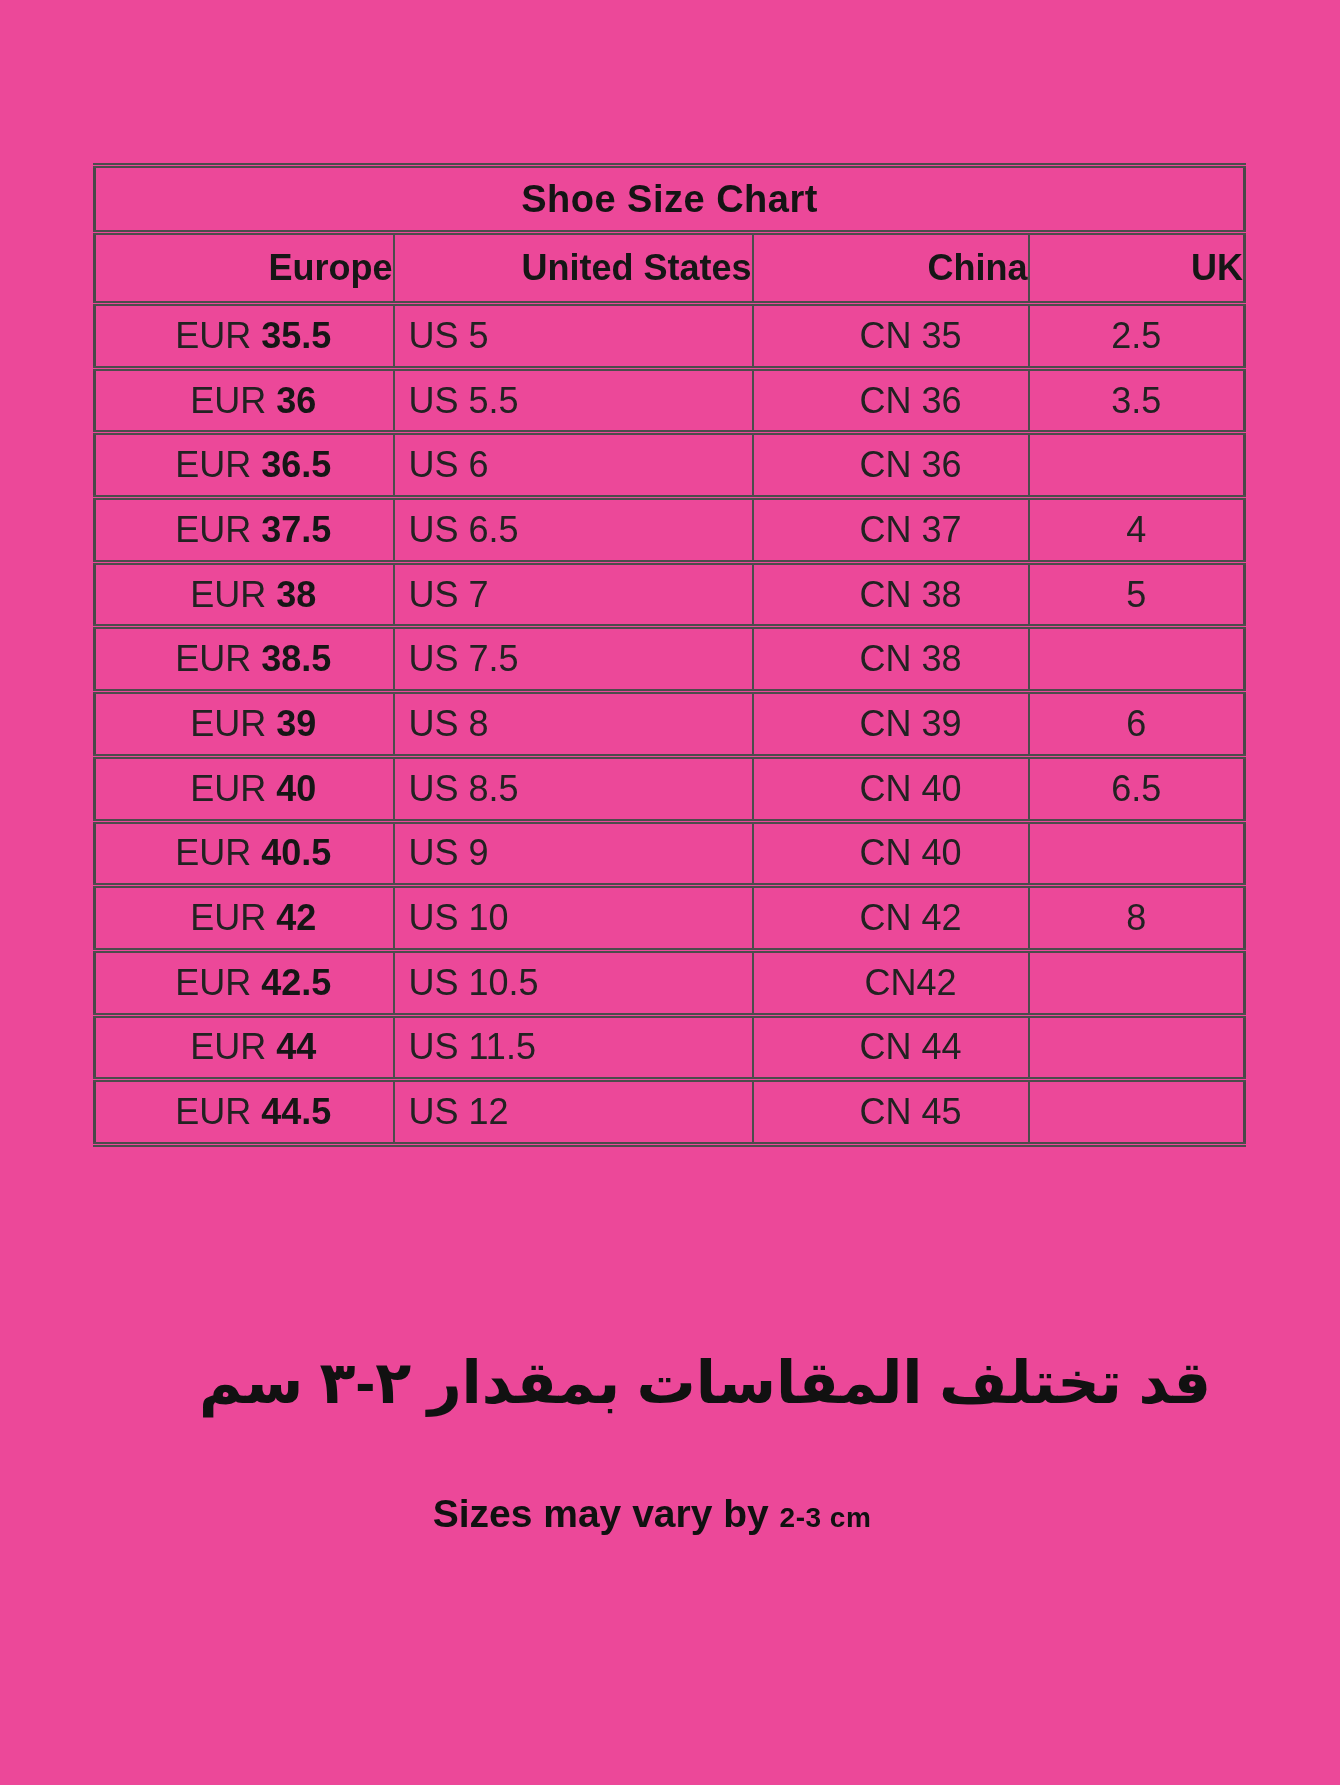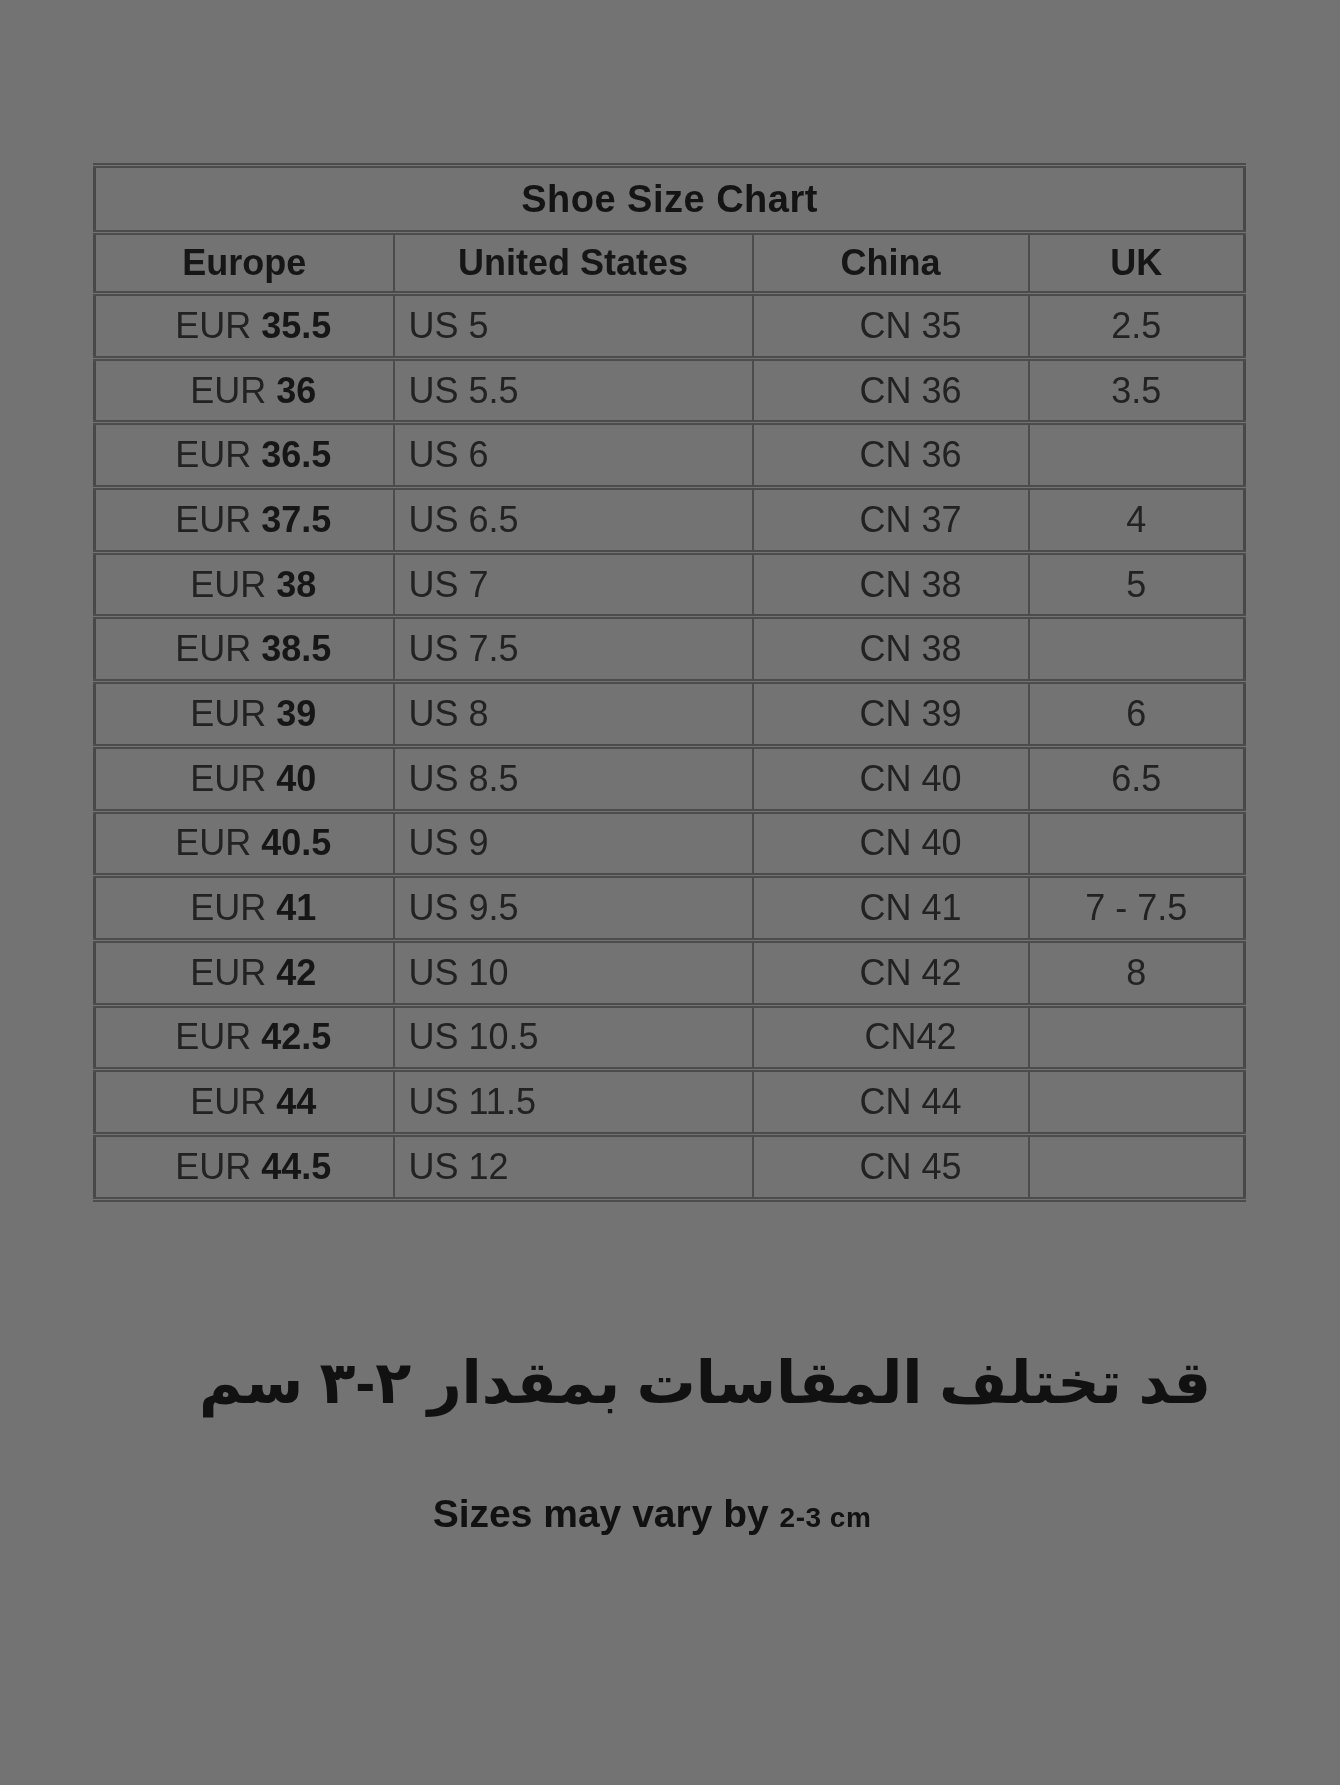--- a/index.html
+++ b/index.html
@@ -1,21 +1,21 @@
 <!DOCTYPE html>
 <html><head>
 <meta charset="utf-8">
 <style>
   * { margin: 0; padding: 0; box-sizing: border-box; }
   html, body { background: #ffffff; }
   .page {
     position: relative;
     width: 1340px;
     height: 1785px;
-    background: #737373;
+    background: #ec4899;
     font-family: "Liberation Sans", "DejaVu Sans", sans-serif;
     color: #1b1b1b;
     overflow: hidden;
   }
   table.size-table {
     position: absolute;
     left: 93px;
     top: 163px;
     width: 1150px;
     border-collapse: collapse;
@@ -33,24 +33,24 @@
   }
   .title-row th {
     height: 67px;
     font-size: 38px;
     font-weight: bold;
     text-align: center;
     letter-spacing: 0.5px;
     color: #141414;
   }
   .header-row th {
-    height: 61px;
+    height: 71px;
     font-size: 36px;
     font-weight: bold;
-    text-align: center;
+    text-align: right;
     color: #161616;
   }
   .size-table td {
     height: 64.7px;
     font-size: 36px;
     font-weight: normal;
     color: #222222;
   }
   td.col-eur { text-align: center; padding-left: 18px; }
   td.col-eur .eur-num { font-weight: bold; color: #161616; }
@@ -153,26 +153,20 @@
           <td class="col-cn">CN 40</td>
           <td class="col-uk">6.5</td>
         </tr>
         <tr>
           <td class="col-eur"><span>EUR </span><span class="eur-num">40.5</span></td>
           <td class="col-us">US 9</td>
           <td class="col-cn">CN 40</td>
           <td class="col-uk"></td>
         </tr>
         <tr>
-          <td class="col-eur"><span>EUR </span><span class="eur-num">41</span></td>
-          <td class="col-us">US 9.5</td>
-          <td class="col-cn">CN 41</td>
-          <td class="col-uk">7 - 7.5</td>
-        </tr>
-        <tr>
           <td class="col-eur"><span>EUR </span><span class="eur-num">42</span></td>
           <td class="col-us">US 10</td>
           <td class="col-cn">CN 42</td>
           <td class="col-uk">8</td>
         </tr>
         <tr>
           <td class="col-eur"><span>EUR </span><span class="eur-num">42.5</span></td>
           <td class="col-us">US 10.5</td>
           <td class="col-cn">CN42</td>
           <td class="col-uk"></td>

